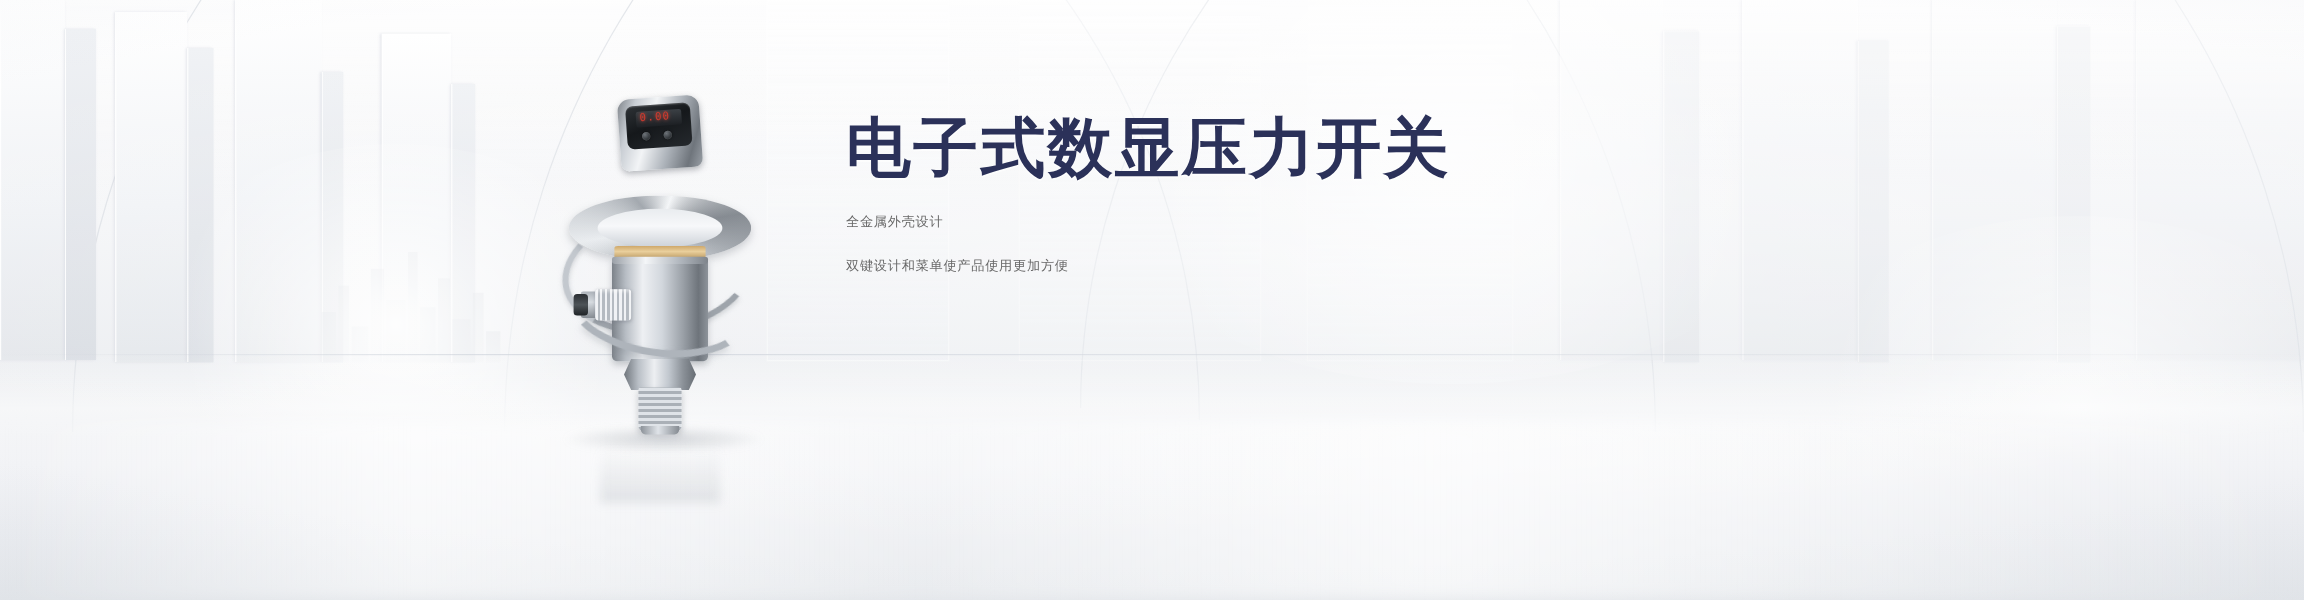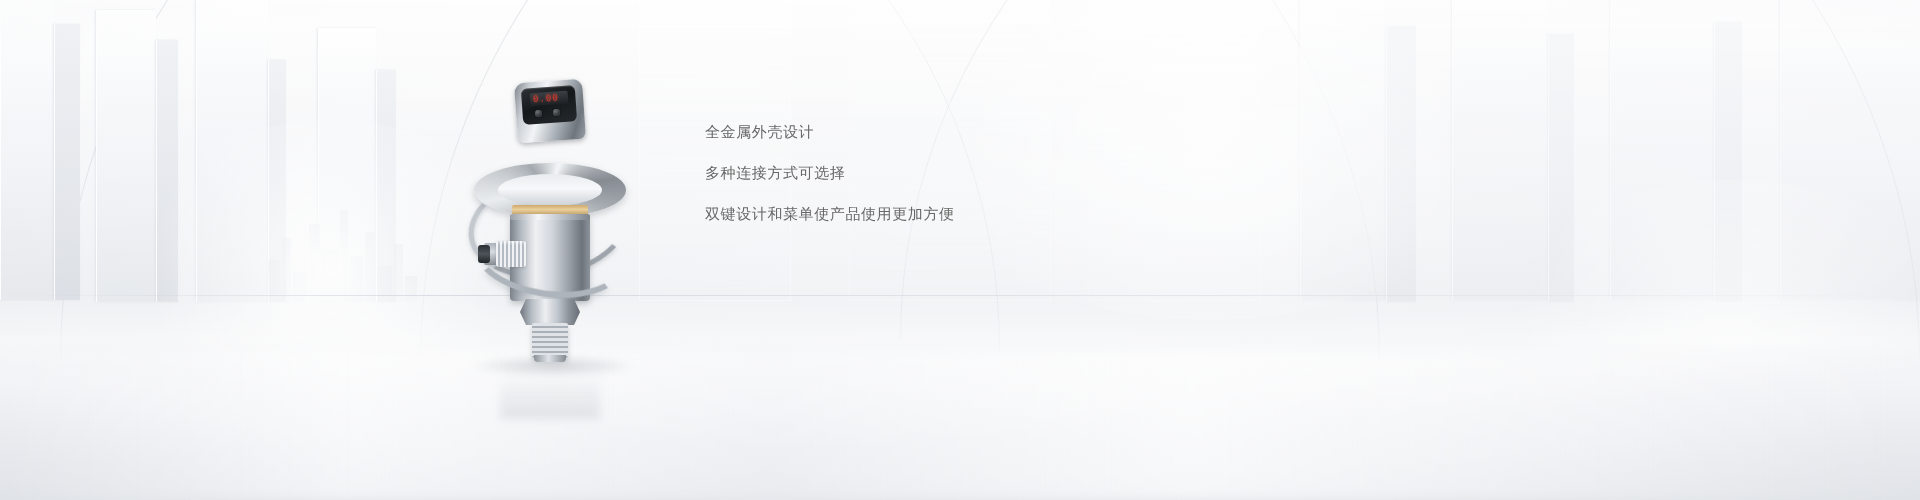--- a/index.html
+++ b/index.html
@@ -253,22 +253,22 @@
   #badge {
     display:inline-block; margin-top:18px;
     background:#e60012; color:#ffffff;
     font-size:19px; font-weight:bold; letter-spacing:3px;
     padding:9px 17px 9px 14px;
     line-height:1.2;
     white-space:nowrap;
   }
   #features { margin-top:28px; }
   .feat {
-    font-size:15px; color:#686868; letter-spacing:.6px;
-    line-height:1; margin-bottom:26px; white-space:nowrap;
+    font-size:11px; color:#686868; letter-spacing:.6px;
+    line-height:1; margin-bottom:26px; white-space:nowrap;font-family:Liberation Mono, monospace;
   }
   .feat:last-child { margin-bottom:0; }
 </style>
 </head>
 <body>
 
 <div id="banner">
 
   <div class="bg-layer">
 
@@ -346,22 +346,22 @@
     <div class="p conn-thread"></div>
     <div class="p conn-cap"></div>
 
     <div class="p hex"></div>
     <div class="p stem"></div>
     <div class="p stem-tip"></div>
     <div class="p prod-reflect"></div>
   </div>
 
   <div id="content">
+    <h1 id="headline">电子式数显压力开关</h1>
 
 
     <ul id="features" style="list-style:none;">
       <li class="feat">全金属外壳设计</li>
-      <li class="feat">多种连接方式可选择</li>
       <li class="feat">双键设计和菜单使产品使用更加方便</li>
     </ul>
   </div>
 
 </div>
 
 </body></html>

